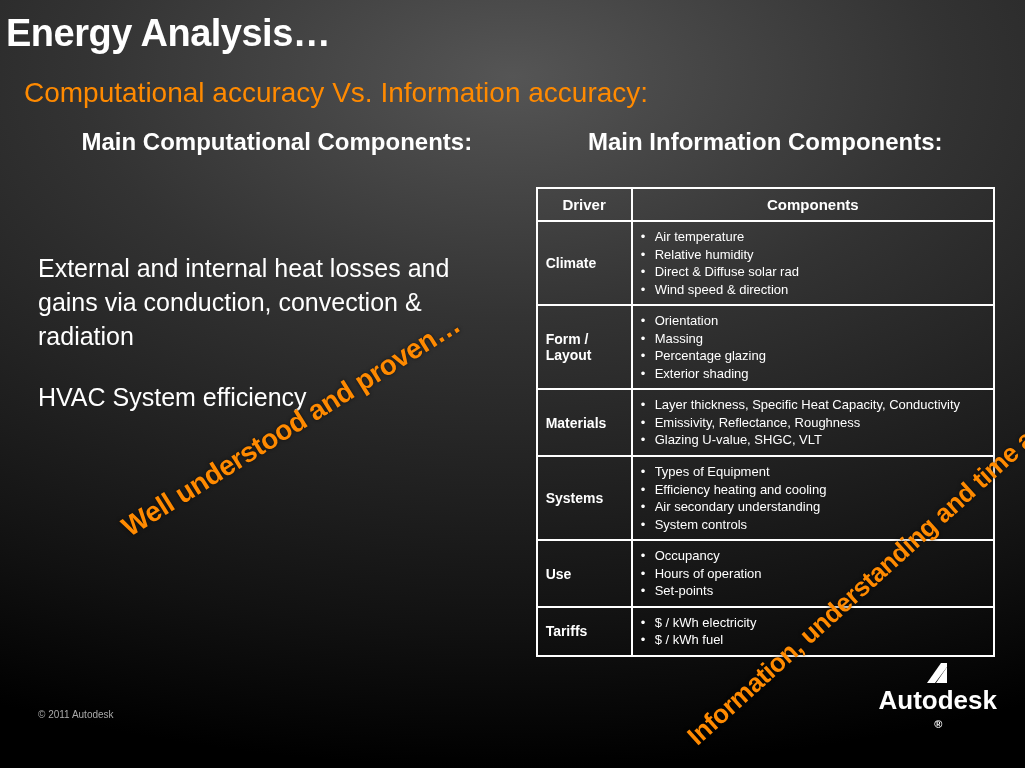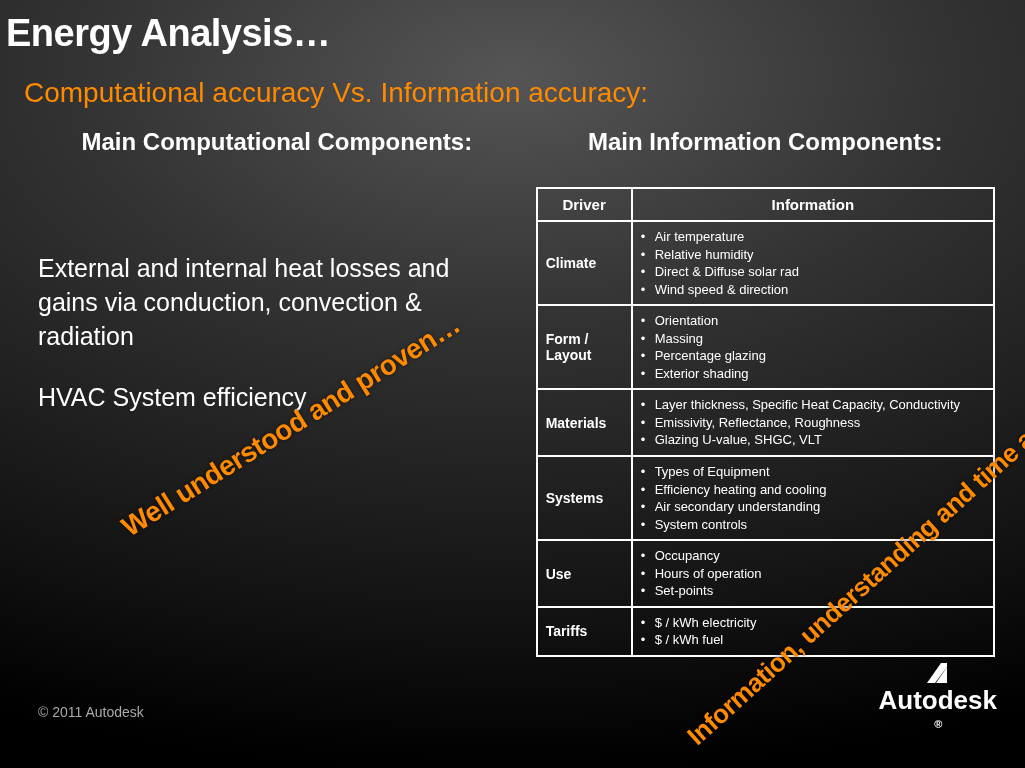--- a/index.html
+++ b/index.html
@@ -45,21 +45,21 @@
   ul.bul { list-style: none; padding: 0; margin: 0; }
   ul.bul li { position: relative; padding-left: 14px; line-height: 1.35; }
   ul.bul li::before { content: "•"; position: absolute; left: 0; }
   .overlay {
     position: absolute; color: #ff8a00; font-weight: bold; font-size: 28px;
     transform-origin: center center; white-space: nowrap; letter-spacing: -0.5px;
     text-shadow: 0 0 4px rgba(0,0,0,0.6);
   }
   .overlay.left { left: 95px; top: 410px; transform: rotate(-32deg); }
   .overlay.right { left: 590px; top: 460px; transform: rotate(-42deg); font-size: 26px; }
-  .footer { position: absolute; left: 38px; bottom: 28px; font-size: 14px; color: #aaa; }
+  .footer { position: absolute; left: 38px; bottom: 28px; font-size: 10px; color: #aaa; }
   .logo {
     position: absolute; right: 28px; bottom: 18px; font-family: Arial, sans-serif;
     font-weight: bold; font-size: 26px; color: #fff; display: flex; align-items: center; gap: 2px; flex-direction: column;
   }
   .logo-mark { width: 20px; height: 20px; position: relative; margin-right: 2px; }
   .logo-mark svg { width: 20px; height: 20px; display: block; }
   .logo .reg { font-size: 11px; vertical-align: super; margin-left: 1px; }
 </style>
 </head>
 <body>
@@ -77,21 +77,21 @@
         <div class="p2">HVAC System efficiency</div>
       </div>
     </div>
 
     <div class="col-right">
       <div class="col-head">Main Information Components:</div>
       <table class="info">
         <thead>
           <tr>
             <th>Driver</th>
-            <th>Information</th>
+            <th>Components</th>
           </tr>
         </thead>
         <tbody>
             <tr>
               <td class="driver">Climate</td>
               <td>
                 <ul class="bul">
                   <li>Air temperature</li>
                   <li>Relative humidity</li>
                   <li>Direct &amp; Diffuse solar rad</li>

